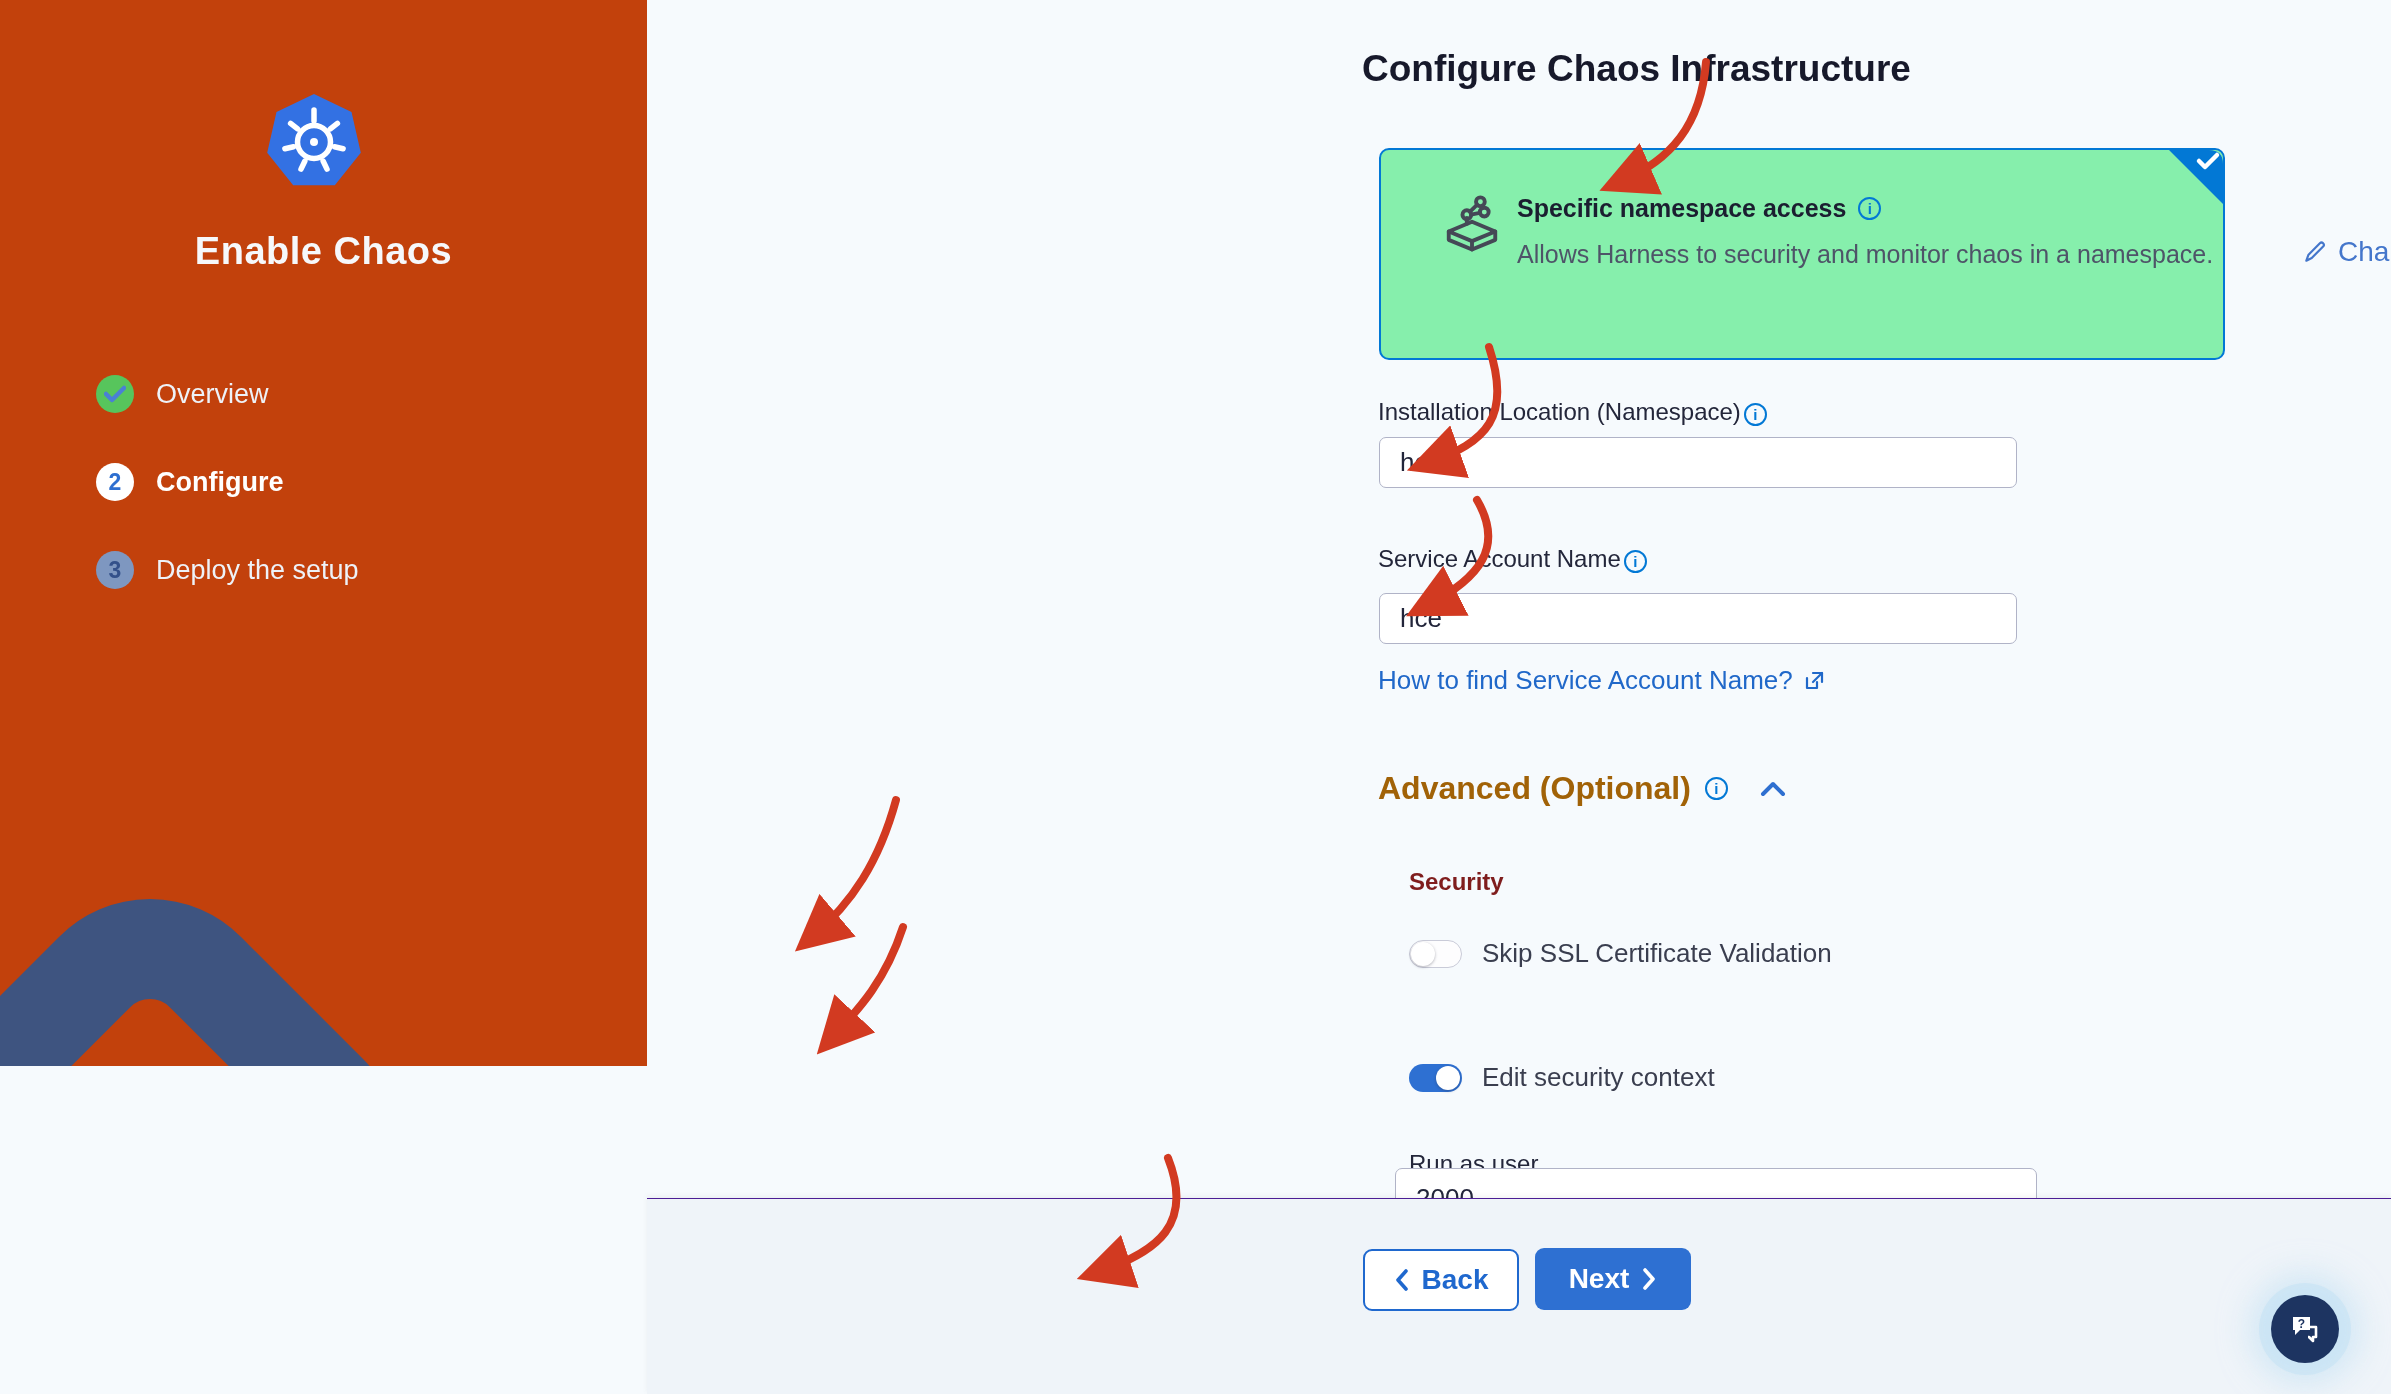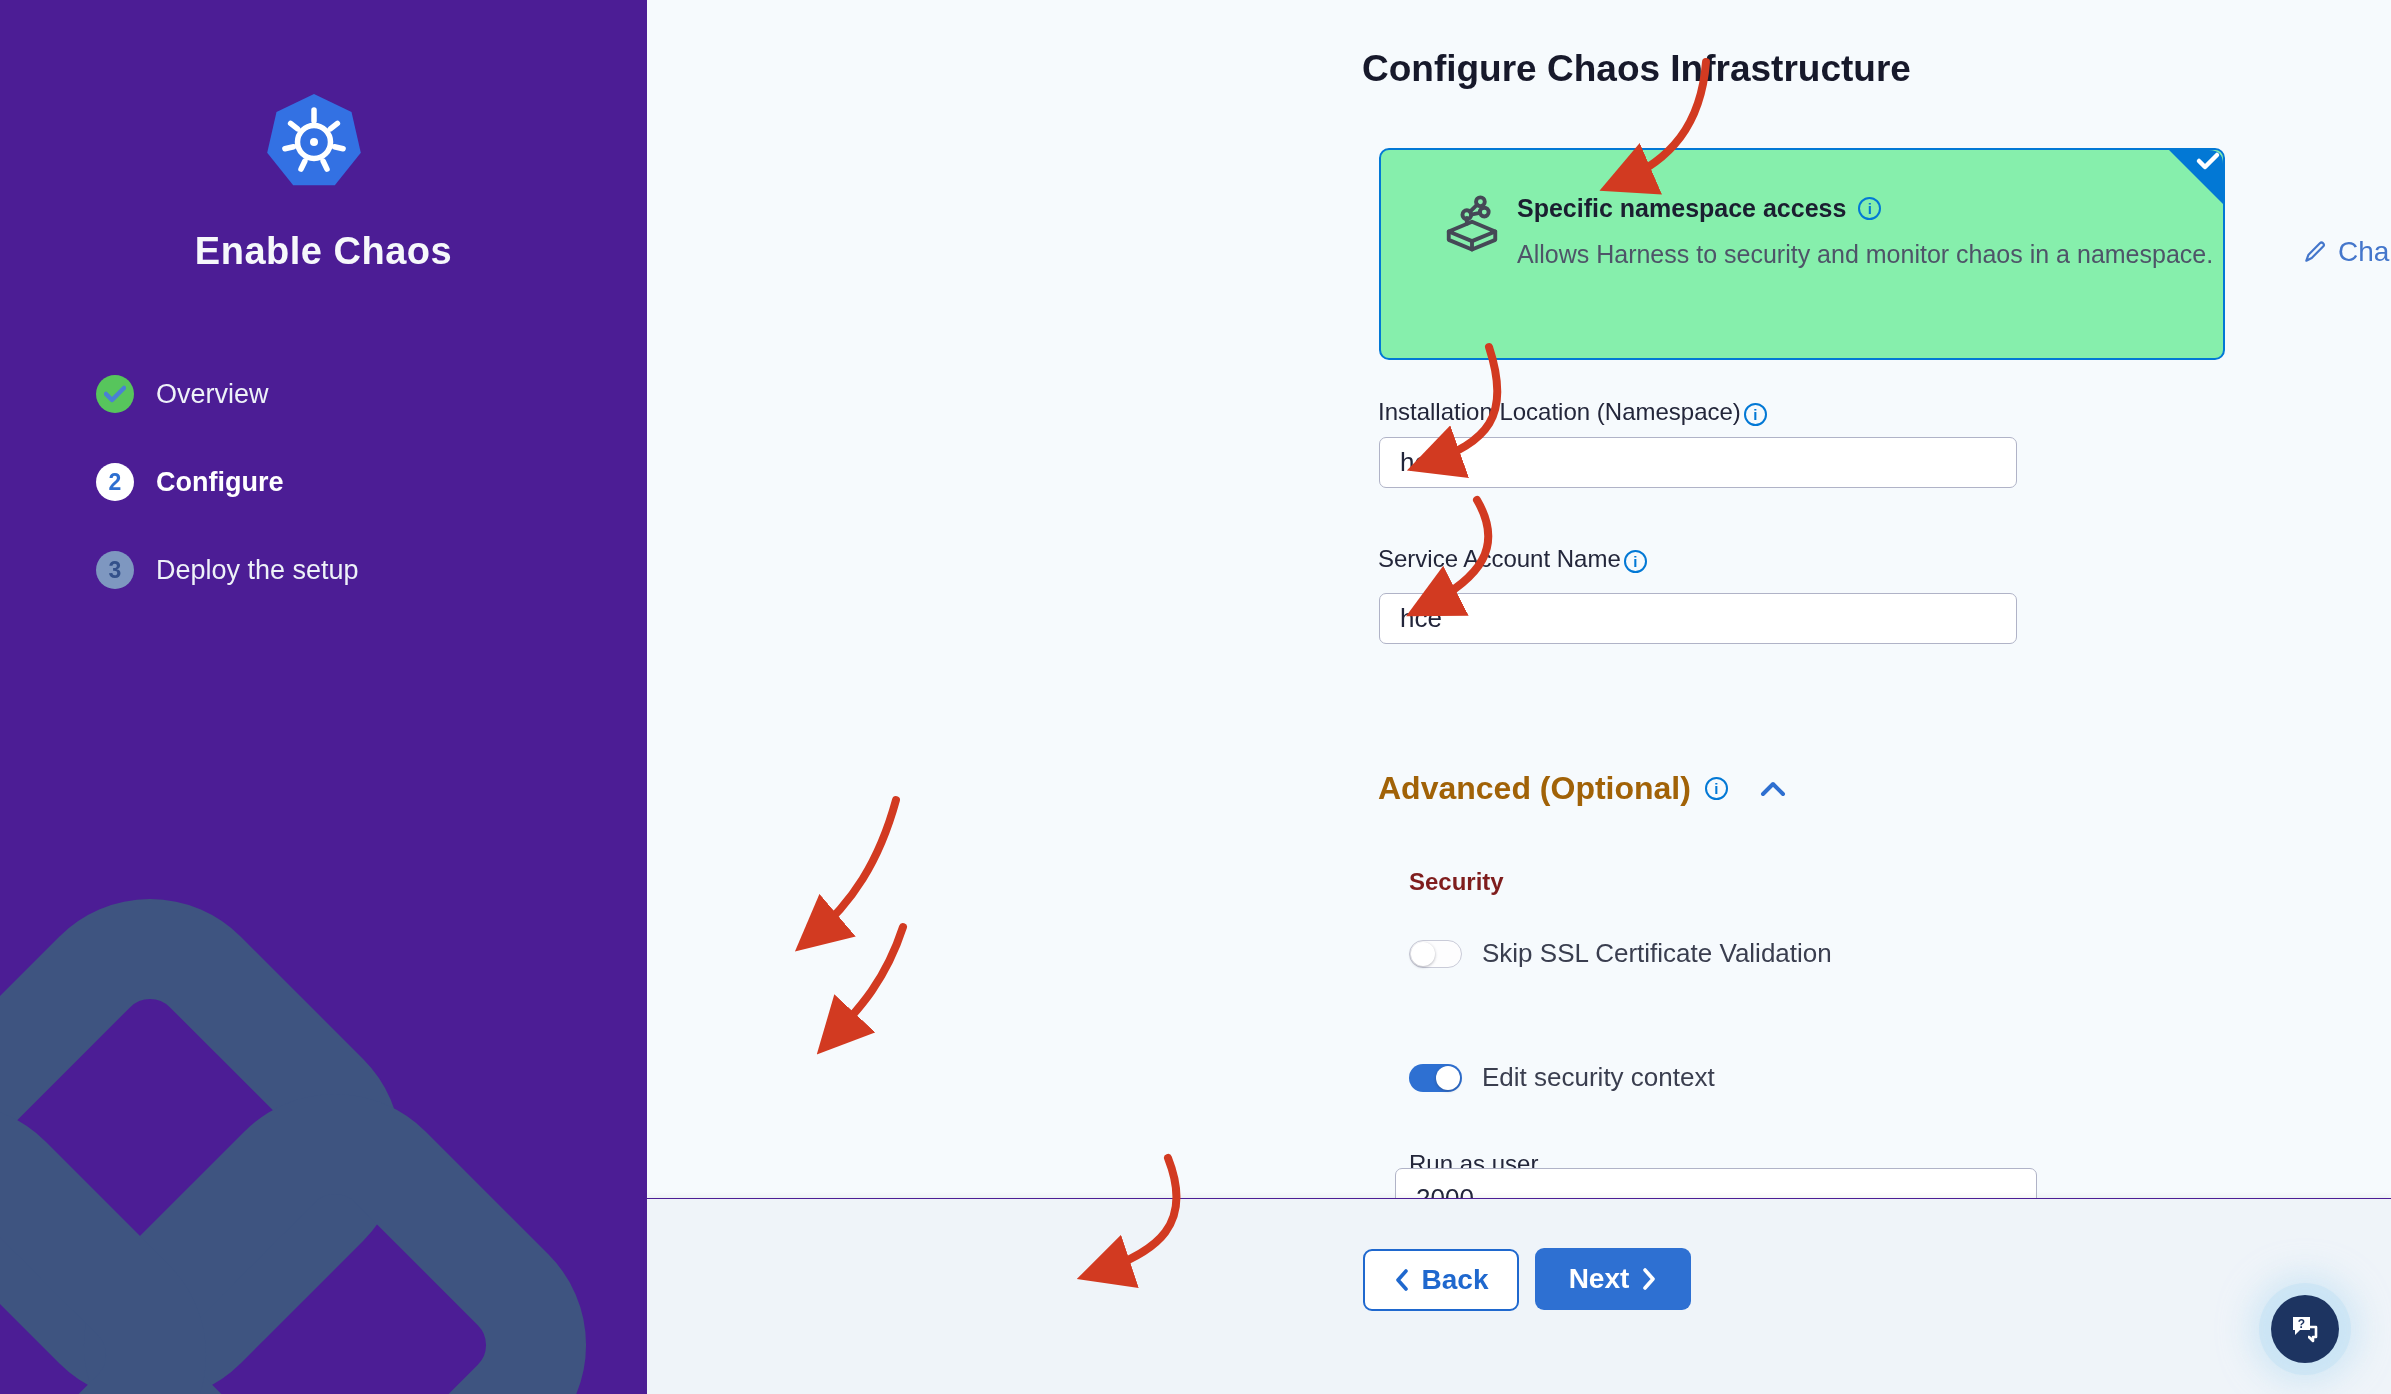--- a/index.html
+++ b/index.html
@@ -2,22 +2,22 @@
 <html><head>
 <meta charset="utf-8">
 <style>
   * { margin:0; padding:0; box-sizing:border-box; }
   html,body { width:2391px; height:1394px; overflow:hidden;
               font-family:"Liberation Sans", sans-serif; background:#f6fafd; }
 
   .page { position:relative; width:2391px; height:1394px; }
 
   
-  .sidebar { position:absolute; left:0; top:0; width:647px; height:1394px;
-             background:#4c1d95; overflow:hidden; }
+  .sidebar { position:absolute; left:0; top:0; width:647px; height:1066px;
+             background:#c2410c; overflow:hidden; }
   .watermark { position:absolute; left:0; top:0; pointer-events:none; }
   .k8s-logo { position:absolute; left:264px; top:90px; }
   .sidebar-title { position:absolute; left:0; top:230px; width:647px; text-align:center;
                    color:#f6f8fb; font-size:38px; font-weight:bold; letter-spacing:.5px; }
   .steps { position:absolute; left:96px; top:375px; }
   .step { display:flex; align-items:center; margin-bottom:50px; cursor:pointer; }
   .step-circle { width:38px; height:38px; border-radius:50%; flex:0 0 38px;
                  display:flex; align-items:center; justify-content:center;
                  font-size:23px; font-weight:bold; }
   .step-complete .step-circle { background:#57c55c; }
@@ -193,20 +193,30 @@
         <span class="info-icon">i</span>
       </div>
       <input class="text-input inp-ns" type="text" value="hce" style="">
 
       <div class="field-label lbl-sa">
         <span>Service Account Name</span>
         <span class="info-icon">i</span>
       </div>
       <input class="text-input inp-sa" type="text" value="hce" style="">
 
+      <div class="help-link">
+        <span>How to find Service Account Name?</span>
+        <svg width="22" height="22" viewBox="0 0 22 22">
+          <g fill="none" stroke="#2068c9" stroke-width="2.2" stroke-linecap="round" stroke-linejoin="round">
+            <path d="M4,8 V18 H14 V12"></path>
+            <path d="M10,3 H19 V12"></path>
+            <line x1="19" y1="3" x2="10" y2="12"></line>
+          </g>
+        </svg>
+      </div>
 
       <div class="advanced-row">
         <span class="advanced-label">Advanced (Optional)</span>
         <span class="info-icon">i</span>
         <span class="collapse-btn" style="margin-left:18px;">
           <svg width="26" height="18" viewBox="0 0 26 18">
             <polyline points="3,14 13,4 23,14" fill="none" stroke="#2e6fd0" stroke-width="4" stroke-linecap="round" stroke-linejoin="round"></polyline>
           </svg>
         </span>
       </div>

